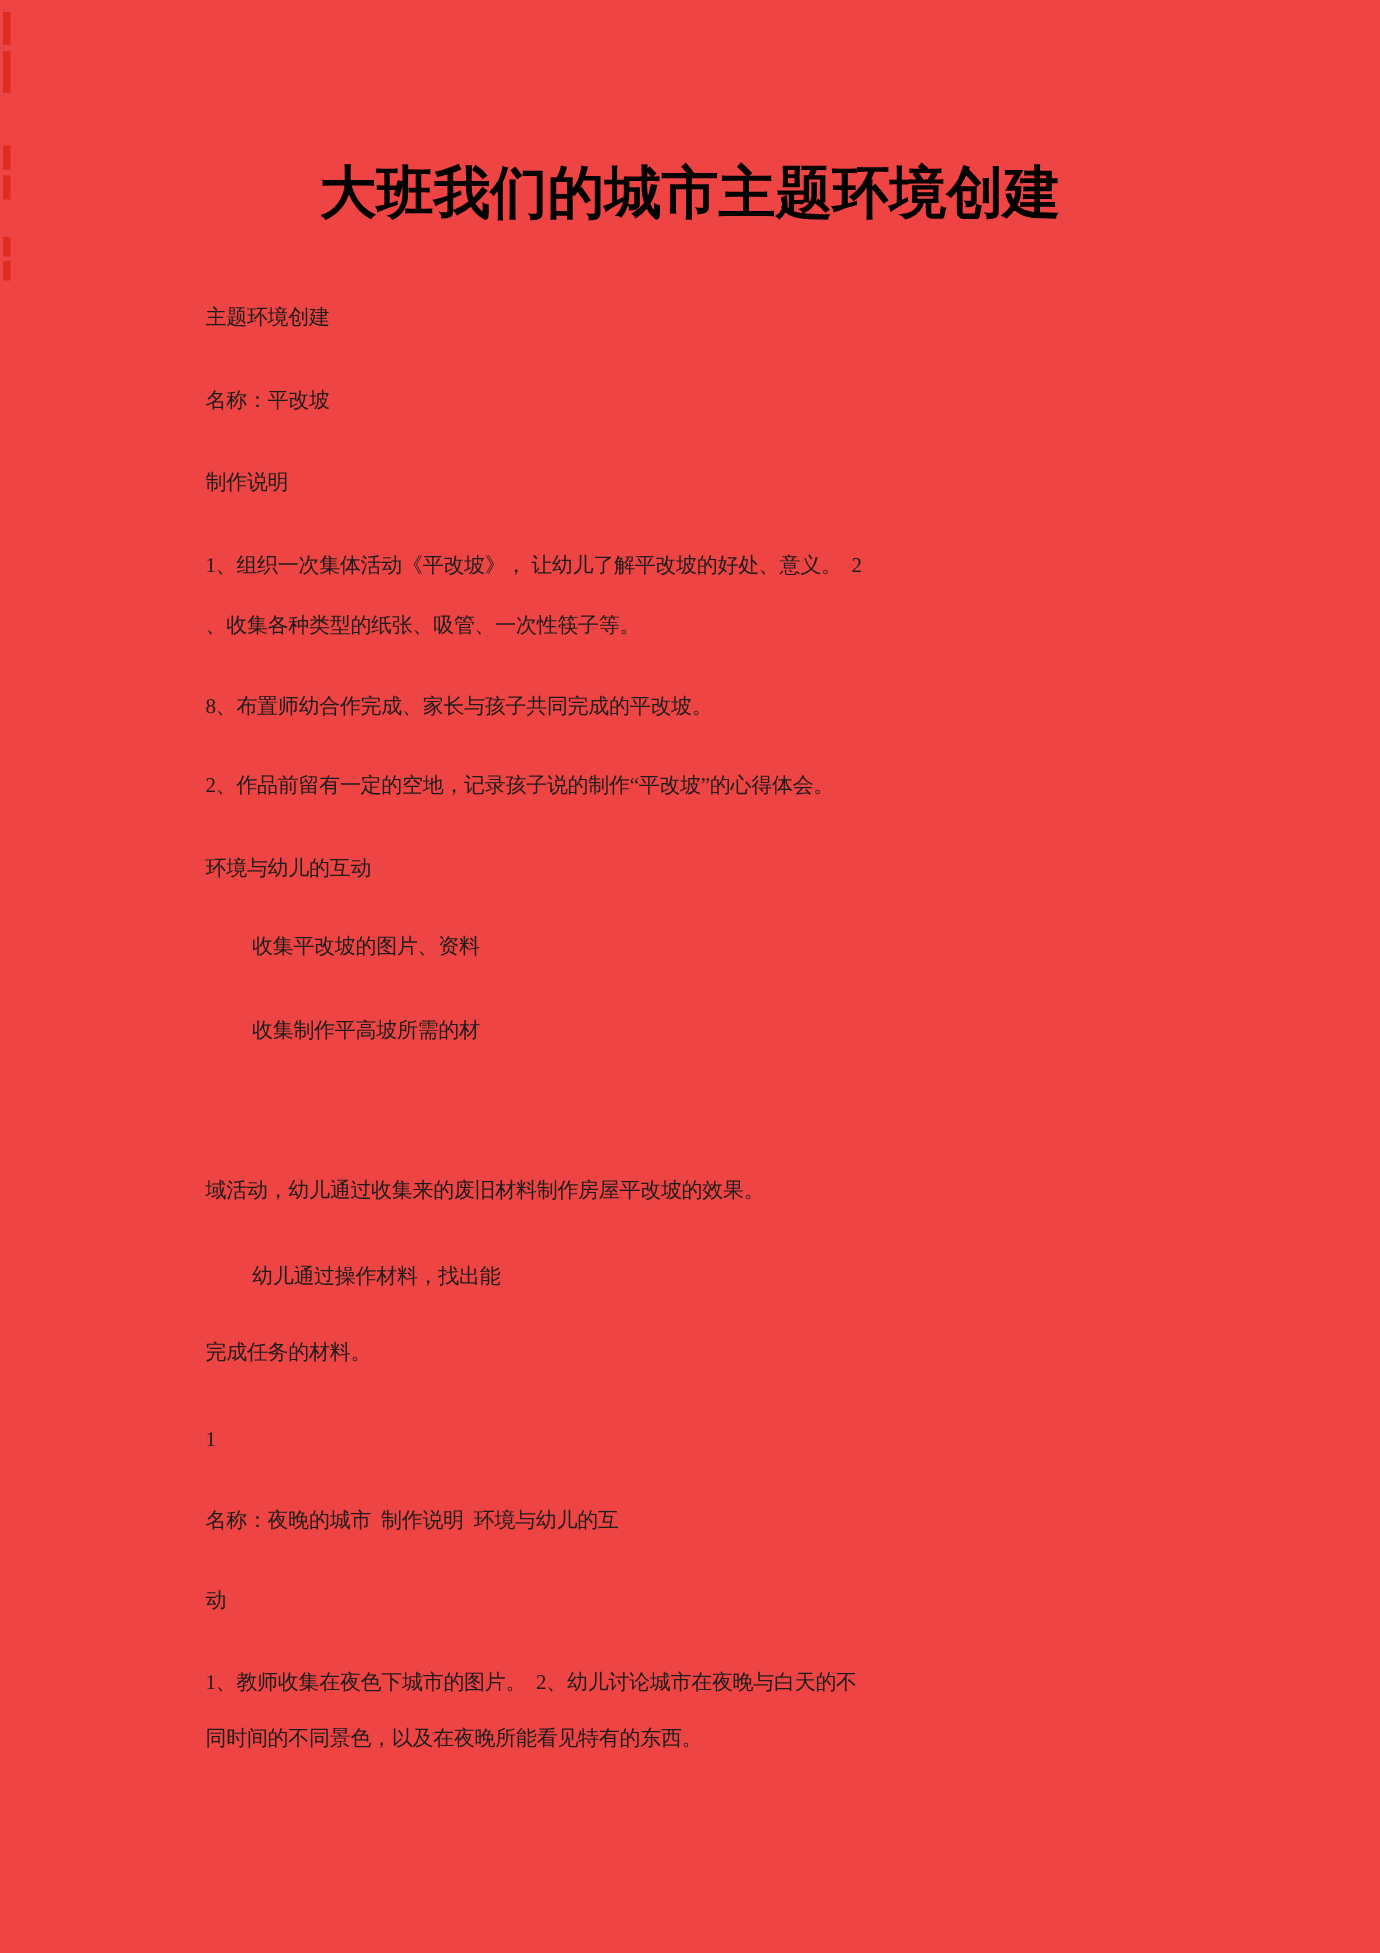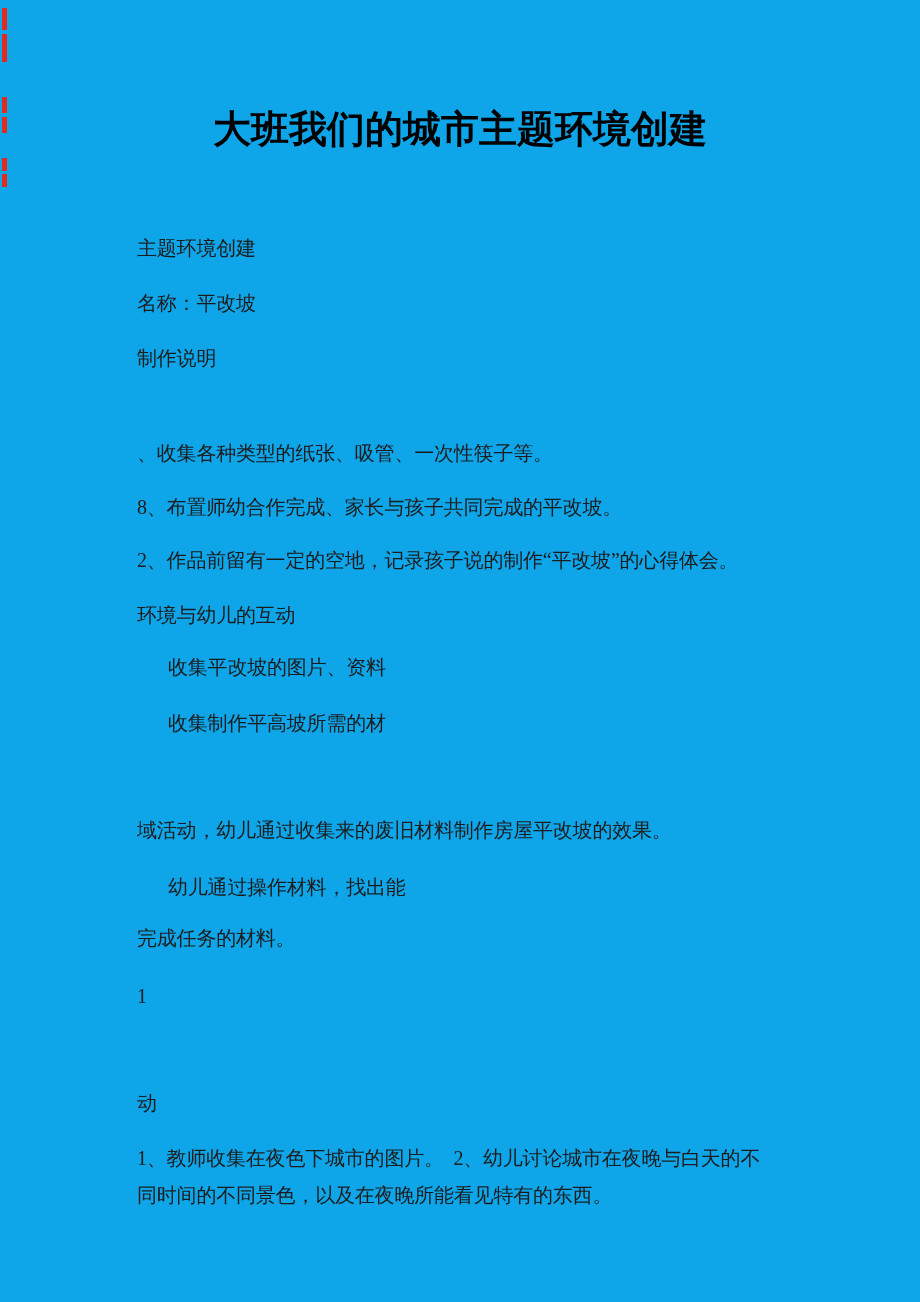--- a/index.html
+++ b/index.html
@@ -1,46 +1,45 @@
 <!DOCTYPE html>
 <html><head>
 <meta charset="utf-8">
 <style>
   html, body { margin: 0; padding: 0; background: #ffffff; }
   .page {
     position: relative;
     width: 920px;
     height: 1302px;
-    background: #0ea5e9;
+    background: #ef4444;
     overflow: hidden;
     font-family: "Liberation Serif", "DejaVu Serif", serif;
   }
   .doc-title {
     position: absolute;
     top: 108px;
     left: 0;
     right: 0;
     margin: 0;
     text-align: center;
     font-size: 38px;
     line-height: 1.15;
     font-weight: bold;
     color: #000000;
     letter-spacing: 0px;
     white-space: pre;
   }
   .ln {
     position: absolute;
     left: 137px;
-    font-size: 20px;
+    font-size: 14px;
     line-height: 21px;
     color: #1c1c1c;
     letter-spacing: -0.2px;
     white-space: pre;
-    margin-top: 36px;
   }
   .ln.ind { left: 168px; }
   .edge-marks { position: absolute; top: 0; left: 0; }
   .edge-mark {
     position: absolute;
     left: 2px;
     width: 5px;
     background: #e02b20;
   }
 </style>
@@ -56,27 +55,29 @@
     <div class="edge-mark" style="top: 117px; height: 16px; background: rgb(224, 43, 32);"></div>
     <div class="edge-mark" style="top: 158px; height: 13px; background: rgb(224, 43, 32);"></div>
     <div class="edge-mark" style="top: 174px; height: 13px; background: rgb(224, 43, 32);"></div>
   </div>
 
   <h1 class="doc-title">大班我们的城市主题环境创建</h1>
 
   <div class="ln" style="top:202px">主题环境创建</div>
   <div class="ln" style="top:257px">名称：平改坡</div>
   <div class="ln" style="top:312px">制作说明</div>
+  <div class="ln" style="top:367px">1、组织一次集体活动《平改坡》， 让幼儿了解平改坡的好处、意义。  2</div>
   <div class="ln" style="top:407px">、收集各种类型的纸张、吸管、一次性筷子等。</div>
   <div class="ln" style="top:461px">8、布置师幼合作完成、家长与孩子共同完成的平改坡。</div>
   <div class="ln" style="top:514px">2、作品前留有一定的空地，记录孩子说的制作“平改坡”的心得体会。</div>
   <div class="ln" style="top:569px">环境与幼儿的互动</div>
   <div class="ln ind" style="top:621px">收集平改坡的图片、资料</div>
   <div class="ln ind" style="top:677px">收集制作平高坡所需的材</div>
   <div class="ln" style="top:784px">域活动，幼儿通过收集来的废旧材料制作房屋平改坡的效果。</div>
   <div class="ln ind" style="top:841px">幼儿通过操作材料，找出能</div>
   <div class="ln" style="top:892px">完成任务的材料。</div>
   <div class="ln" style="top:950px">1</div>
+  <div class="ln" style="top:1004px">名称：夜晚的城市  制作说明  环境与幼儿的互</div>
   <div class="ln" style="top:1057px">动</div>
   <div class="ln" style="top:1112px">1、教师收集在夜色下城市的图片。  2、幼儿讨论城市在夜晚与白天的不</div>
   <div class="ln" style="top:1149px">同时间的不同景色，以及在夜晚所能看见特有的东西。</div>
 
 </div>
 
 </body></html>

